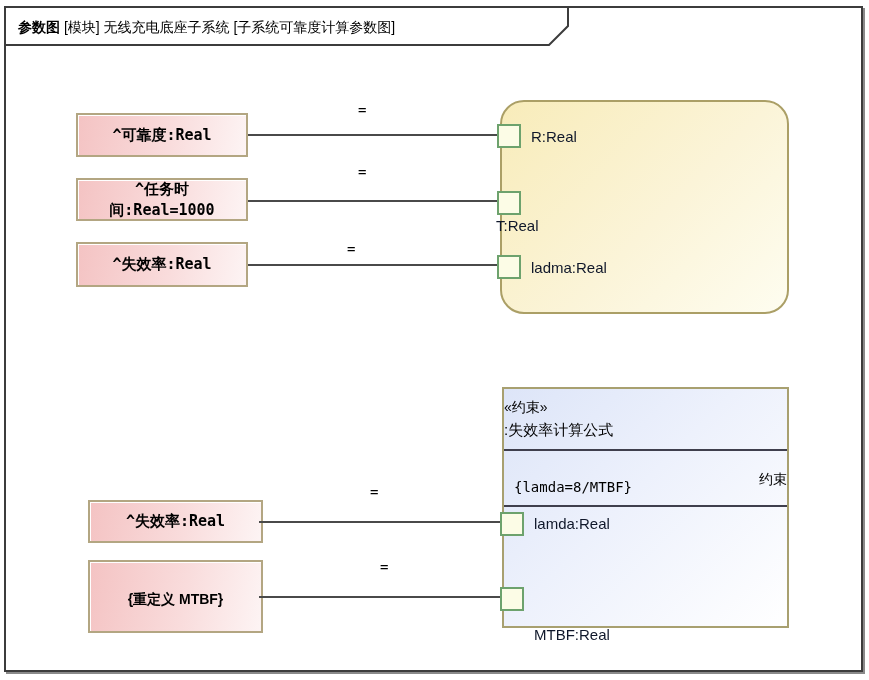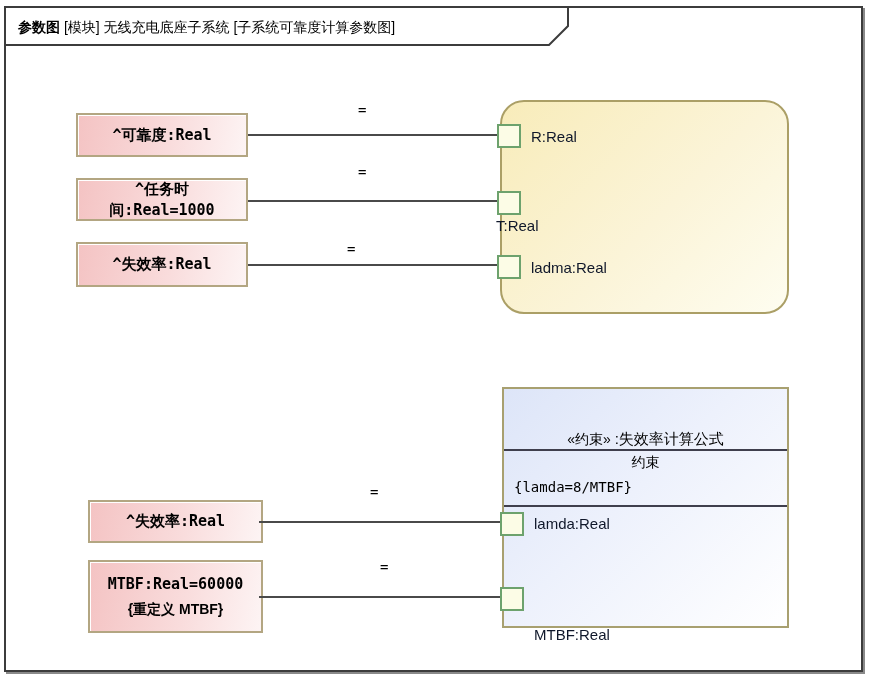--- a/index.html
+++ b/index.html
@@ -42,26 +42,26 @@
     border:2px solid #ab9f66;border-radius:24px;
     background:linear-gradient(135deg,#f8ecba 0%,#fbf4d8 55%,#fefdf0 100%);
   }
   .blue-node{
     position:absolute;left:502px;top:387px;width:283px;height:237px;
     border:2px solid #a8a070;
     background:linear-gradient(135deg,#dde5f8 0%,#edf1fc 45%,#ffffff 100%);
   }
   .blue-head{
     height:60px;border-bottom:2px solid #3f3f4d;
-    display:flex;flex-direction:row;align-items:flex-end;justify-content:center;gap:4px;
+    display:flex;flex-direction:column;align-items:flex-start;justify-content:center;gap:4px;
   }
   .blue-stereotype{font-size:14px;}
   .blue-name{font-size:15px;}
   .blue-constraints{height:54px;border-bottom:2px solid #3f3f4d;position:relative;}
-  .blue-comp-label{text-align:center;font-size:14px;padding-top:3px;}
+  .blue-comp-label{text-align:right;font-size:14px;padding-top:20px;}
   .blue-expr{
     position:absolute;left:10px;top:28px;font-size:14px;
     font-family:"DejaVu Sans Mono","Liberation Mono",monospace;
   }
   
   .port{
     position:absolute;width:20px;height:20px;
     background:#fcfce6;border:2px solid #6da26d;
   }
   .port-label{
@@ -90,21 +90,20 @@
   <div class="pink-node" style="left:76px;top:113px;width:168px;height:40px;">^可靠度:Real</div>
 
   <div class="pink-node" style="left:76px;top:178px;width:168px;height:39px;">^任务时
 间:Real=1000</div>
 
   <div class="pink-node" style="left:76px;top:242px;width:168px;height:41px;">^失效率:Real</div>
 
   <div class="pink-node" style="left:88px;top:500px;width:171px;height:39px;">^失效率:Real</div>
 
   <div class="pink-node" style="left:88px;top:560px;width:171px;height:69px;">
-    <div>MTBF:Real=60000</div>
     <div class="annot">{重定义 MTBF}</div>
   </div>
 
   <div class="conn" style="left:248px;top:134px;width:252px;"></div>
   <div class="conn" style="left:248px;top:200px;width:252px;"></div>
   <div class="conn" style="left:248px;top:264px;width:252px;"></div>
   <div class="eq" style="left:358px;top:102px;">=</div>
   <div class="eq" style="left:358px;top:164px;">=</div>
   <div class="eq" style="left:347px;top:241px;">=</div>
 

